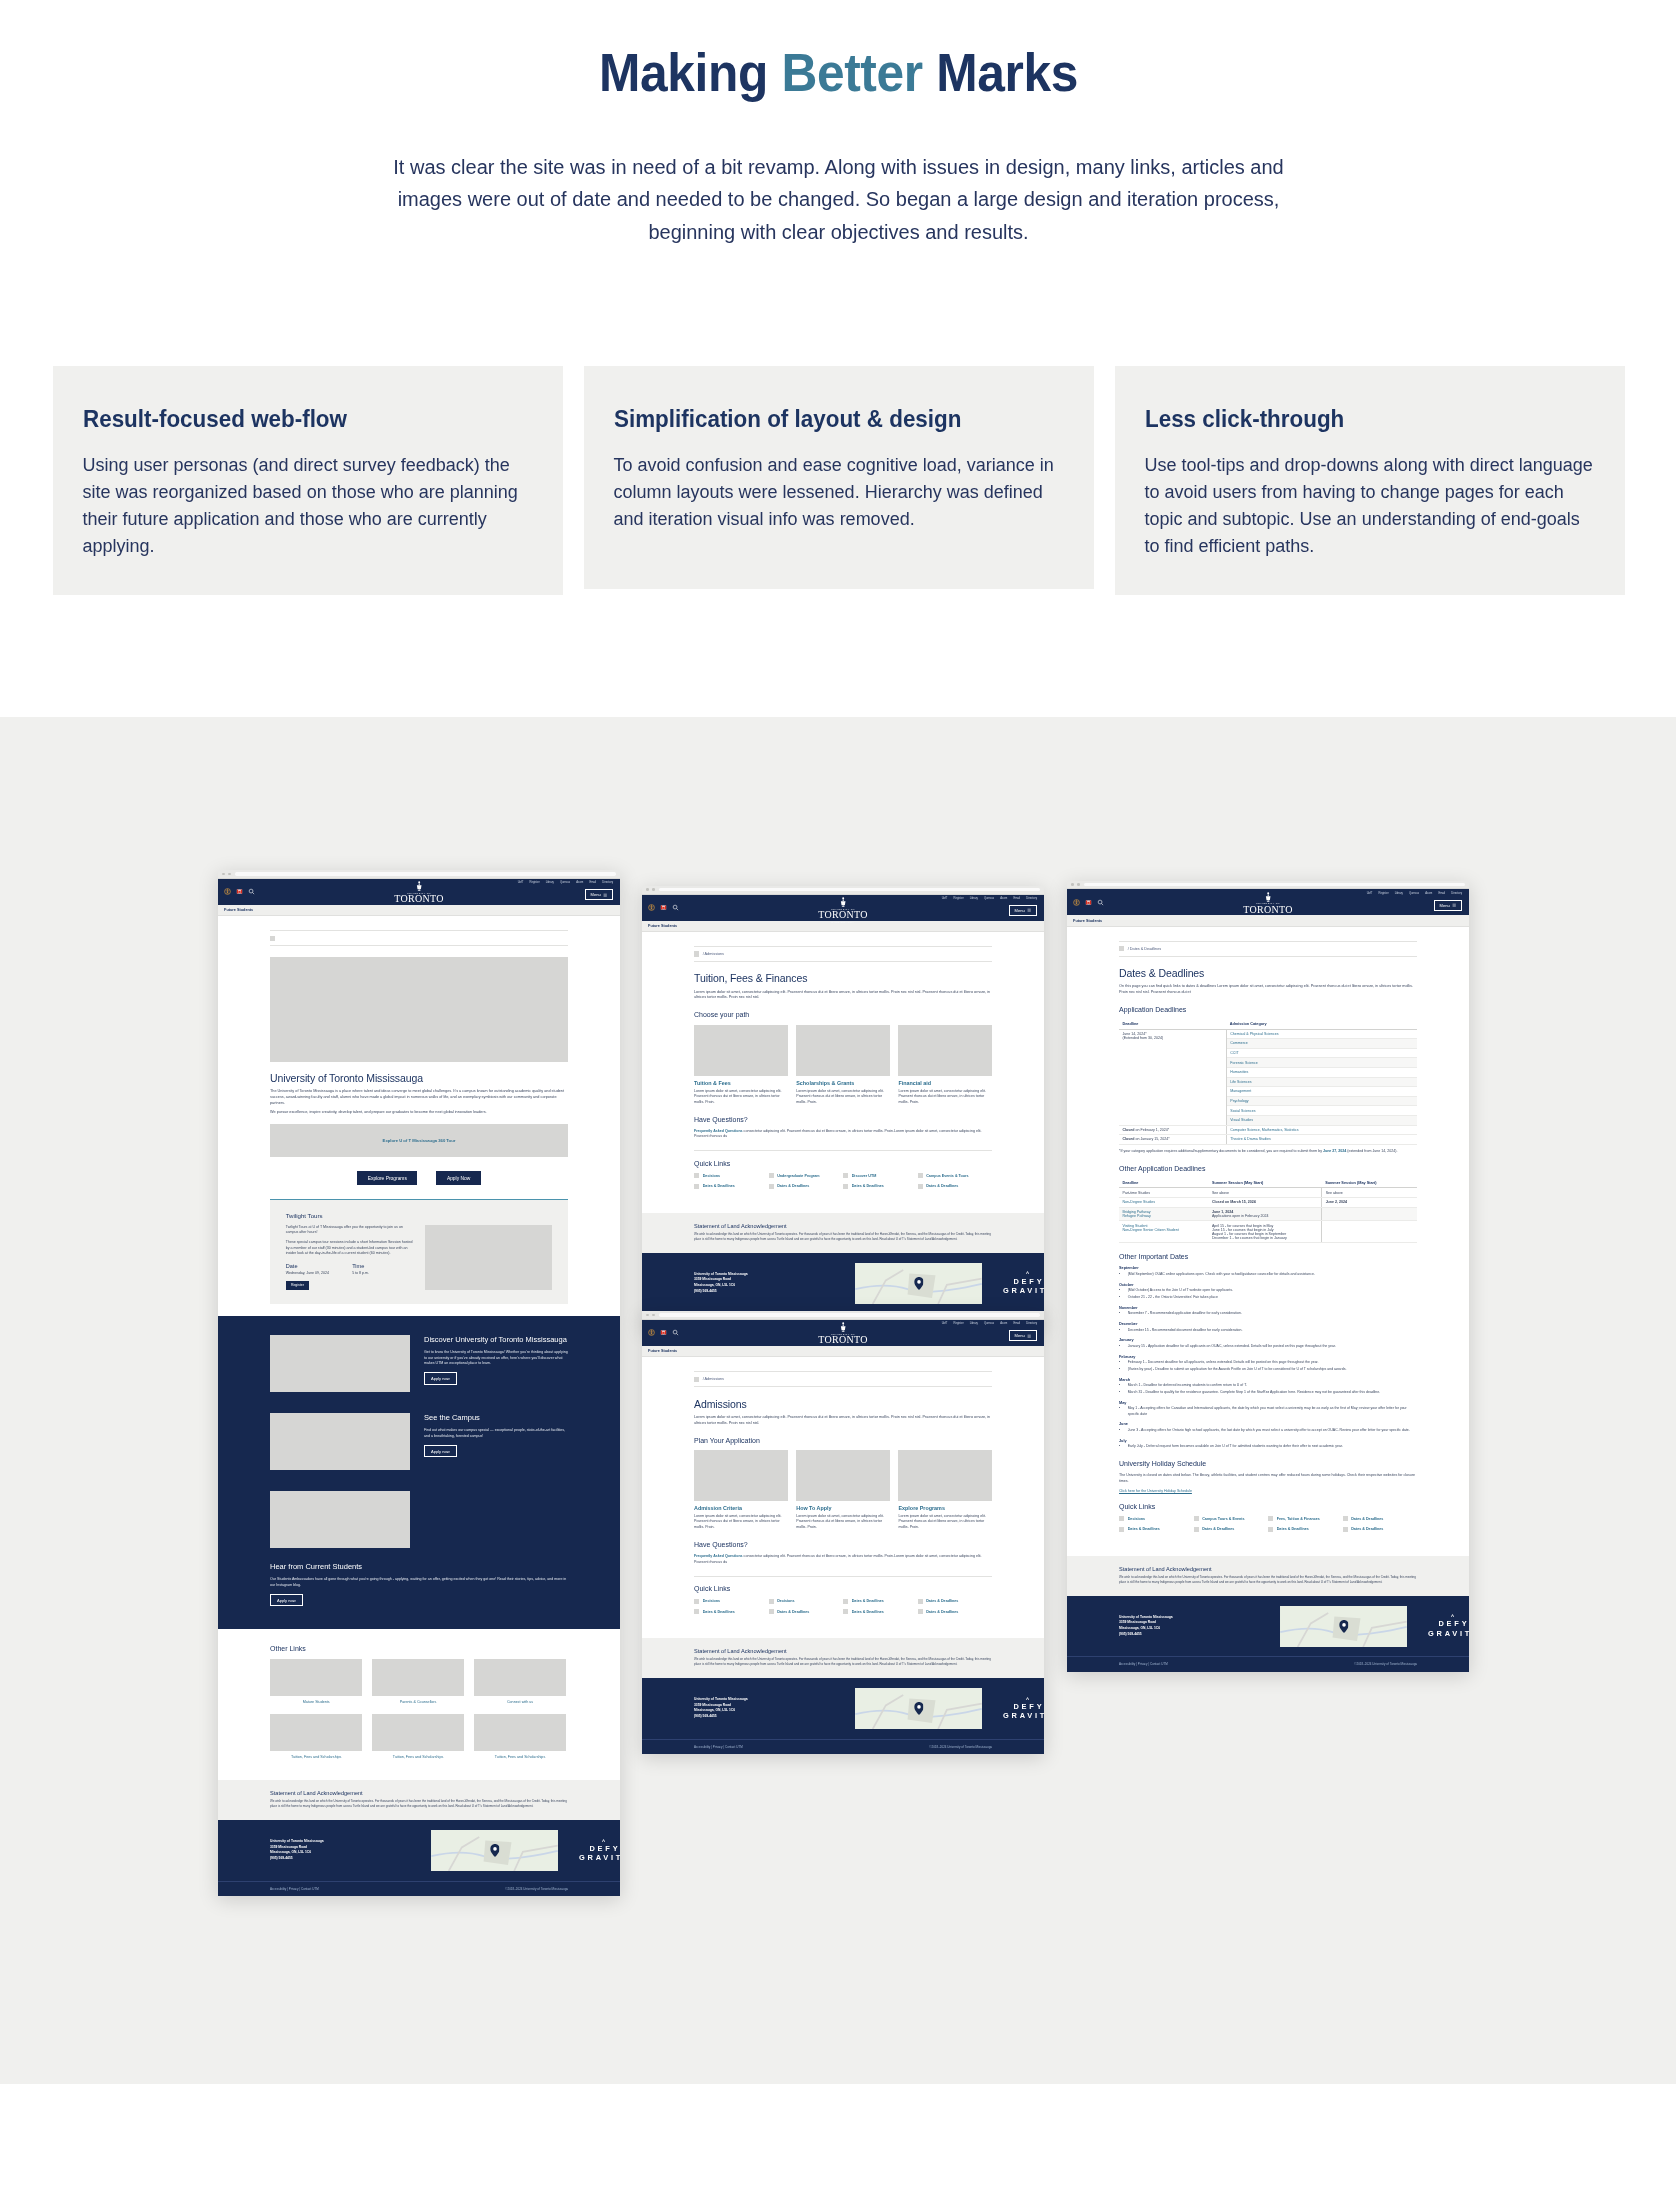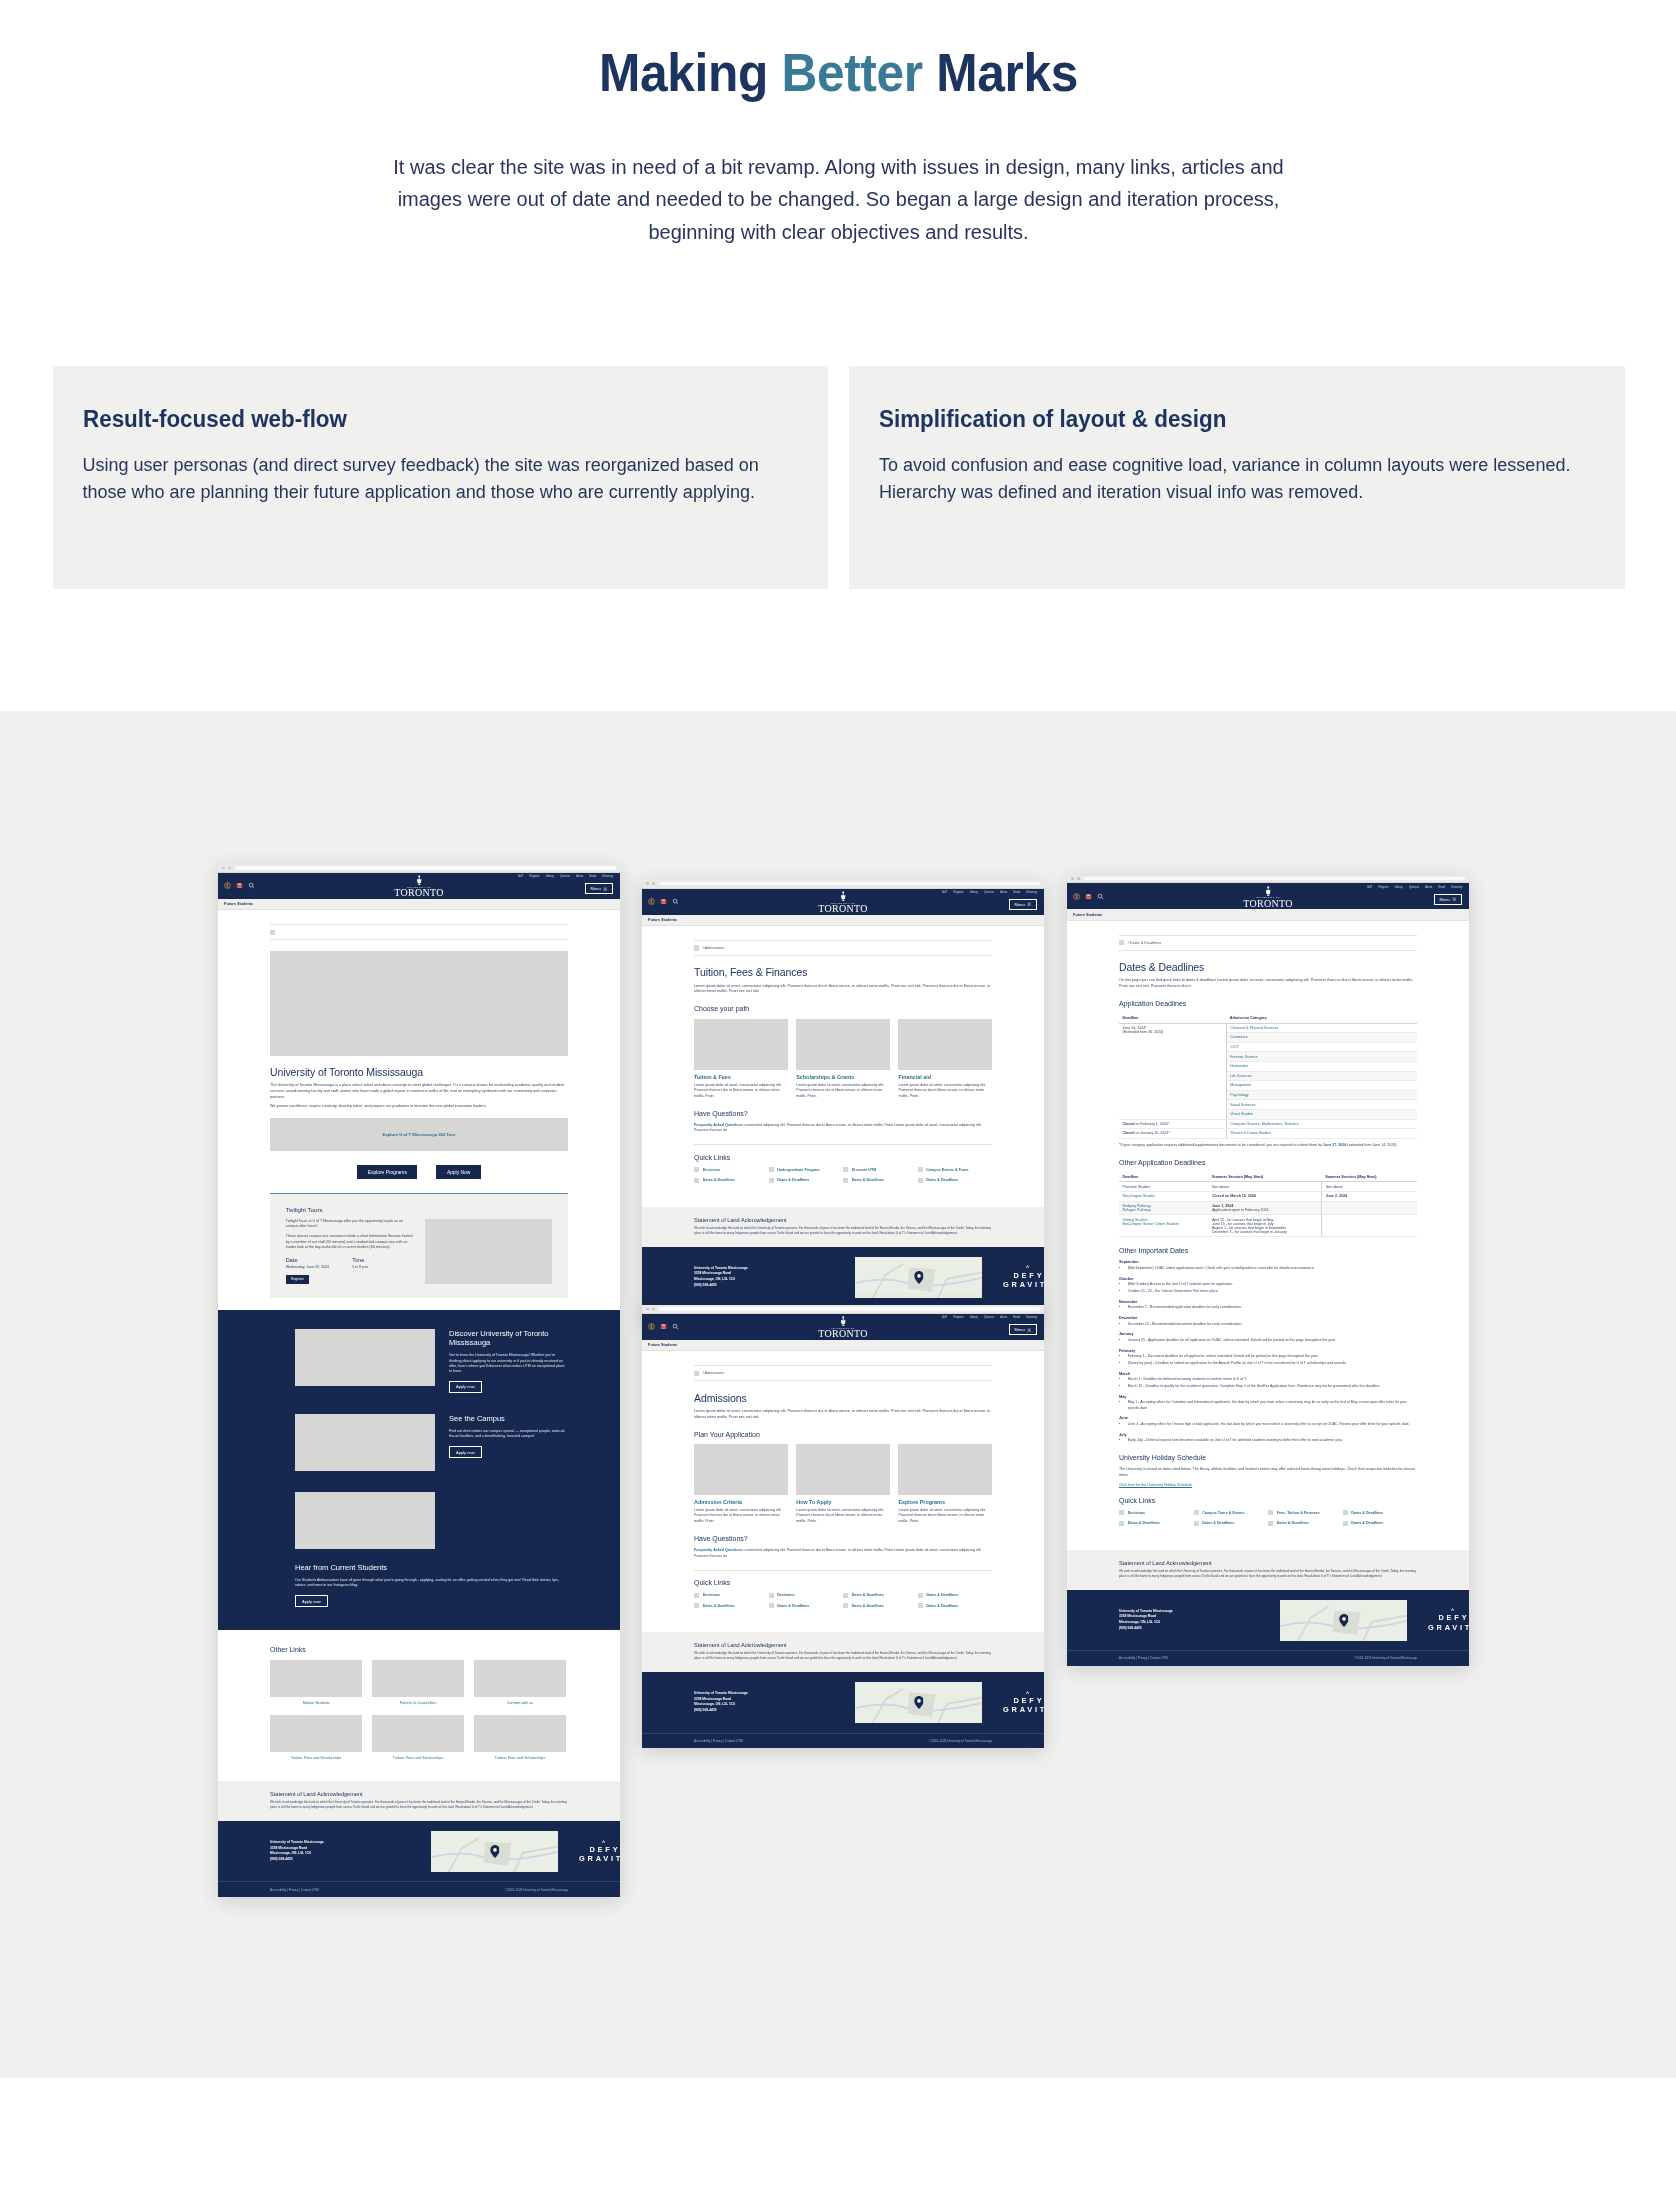--- a/index.html
+++ b/index.html
@@ -171,21 +171,21 @@
   }
   .twilight .h2 { margin-top:0; font-size:6.1px;}
   .tw-flex { display:flex; gap:12.2px; }
   .tw-left { flex:1 1 0;}
   .tw-img { flex:1 1 0; background:#d6d6d4; min-height:52px;}
   .dt-row { display:flex; gap:23px; margin-top:6.1px;}
   .dt-h { font-size:5.6px; color:#1d3461; margin-bottom:1.7px;}
   .dt-v { font-size:3.6px; color:#3b475f;}
 
   .navy-band { background:#16284f; padding:19px 52px 23px 52px;}
-  .nb-item { display:flex; gap:14px; align-items:flex-start; margin-bottom:21px;margin-left:25px;}
+  .nb-item { display:flex; gap:14px; align-items:flex-start; margin-bottom:21px;}
   .nb-img { width:140px; height:57px; background:#d6d6d4; flex:none;}
   .nb-txt { flex:1 1 0; color:#ffffff;}
   .nb-h { font-size:7.5px; margin-bottom:6.1px;}
   .nb-p { font-size:3.6px; line-height:1.5; color:#e2e7ef; margin-bottom:6.1px;}
 
   .other-links { padding: 15.7px 52px 21px 52px; background:#ffffff;}
   .ol-grid { display:flex; flex-wrap:wrap; gap:9.6px; margin-top:7px;}
   .ol-cell { width:calc(33.333% - 7px); }
   .ol-img { height:37px; background:#d6d6d4;}
   .ol-cap { text-align:center; font-size:3.7px; color:#2d6e8e; margin-top:4.4px;}
@@ -231,20 +231,24 @@
     <p class="intro">It was clear the site was in need of a bit revamp. Along with issues in design, many links, articles and images were out of date and needed to be changed. So began a large design and iteration process, beginning with clear objectives and results.</p>
 
     <div class="cards">
       <div class="card">
         <div class="card-title">Result-focused web-flow</div>
         <div class="card-body">Using user personas (and direct survey feedback) the site was reorganized based on those who are planning their future application and those who are currently applying.</div>
       </div>
       <div class="card">
         <div class="card-title">Simplification of layout &amp; design</div>
         <div class="card-body">To avoid confusion and ease cognitive load, variance in column layouts were lessened. Hierarchy was defined and iteration visual info was removed.</div>
+      </div>
+      <div class="card">
+        <div class="card-title">Less click-through</div>
+        <div class="card-body">Use tool-tips and drop-downs along with direct language to avoid users from having to change pages for each topic and subtopic. Use an understanding of end-goals to find efficient paths.</div>
       </div>
     </div>
   </div>
 
   <div class="showcase">
     <div class="mock-row">
 
       <div class="mock" id="m1" style="left:218px; top:0px; width:402px;">
         <div class="browser-bar">
           <span class="bb-dot"></span>

